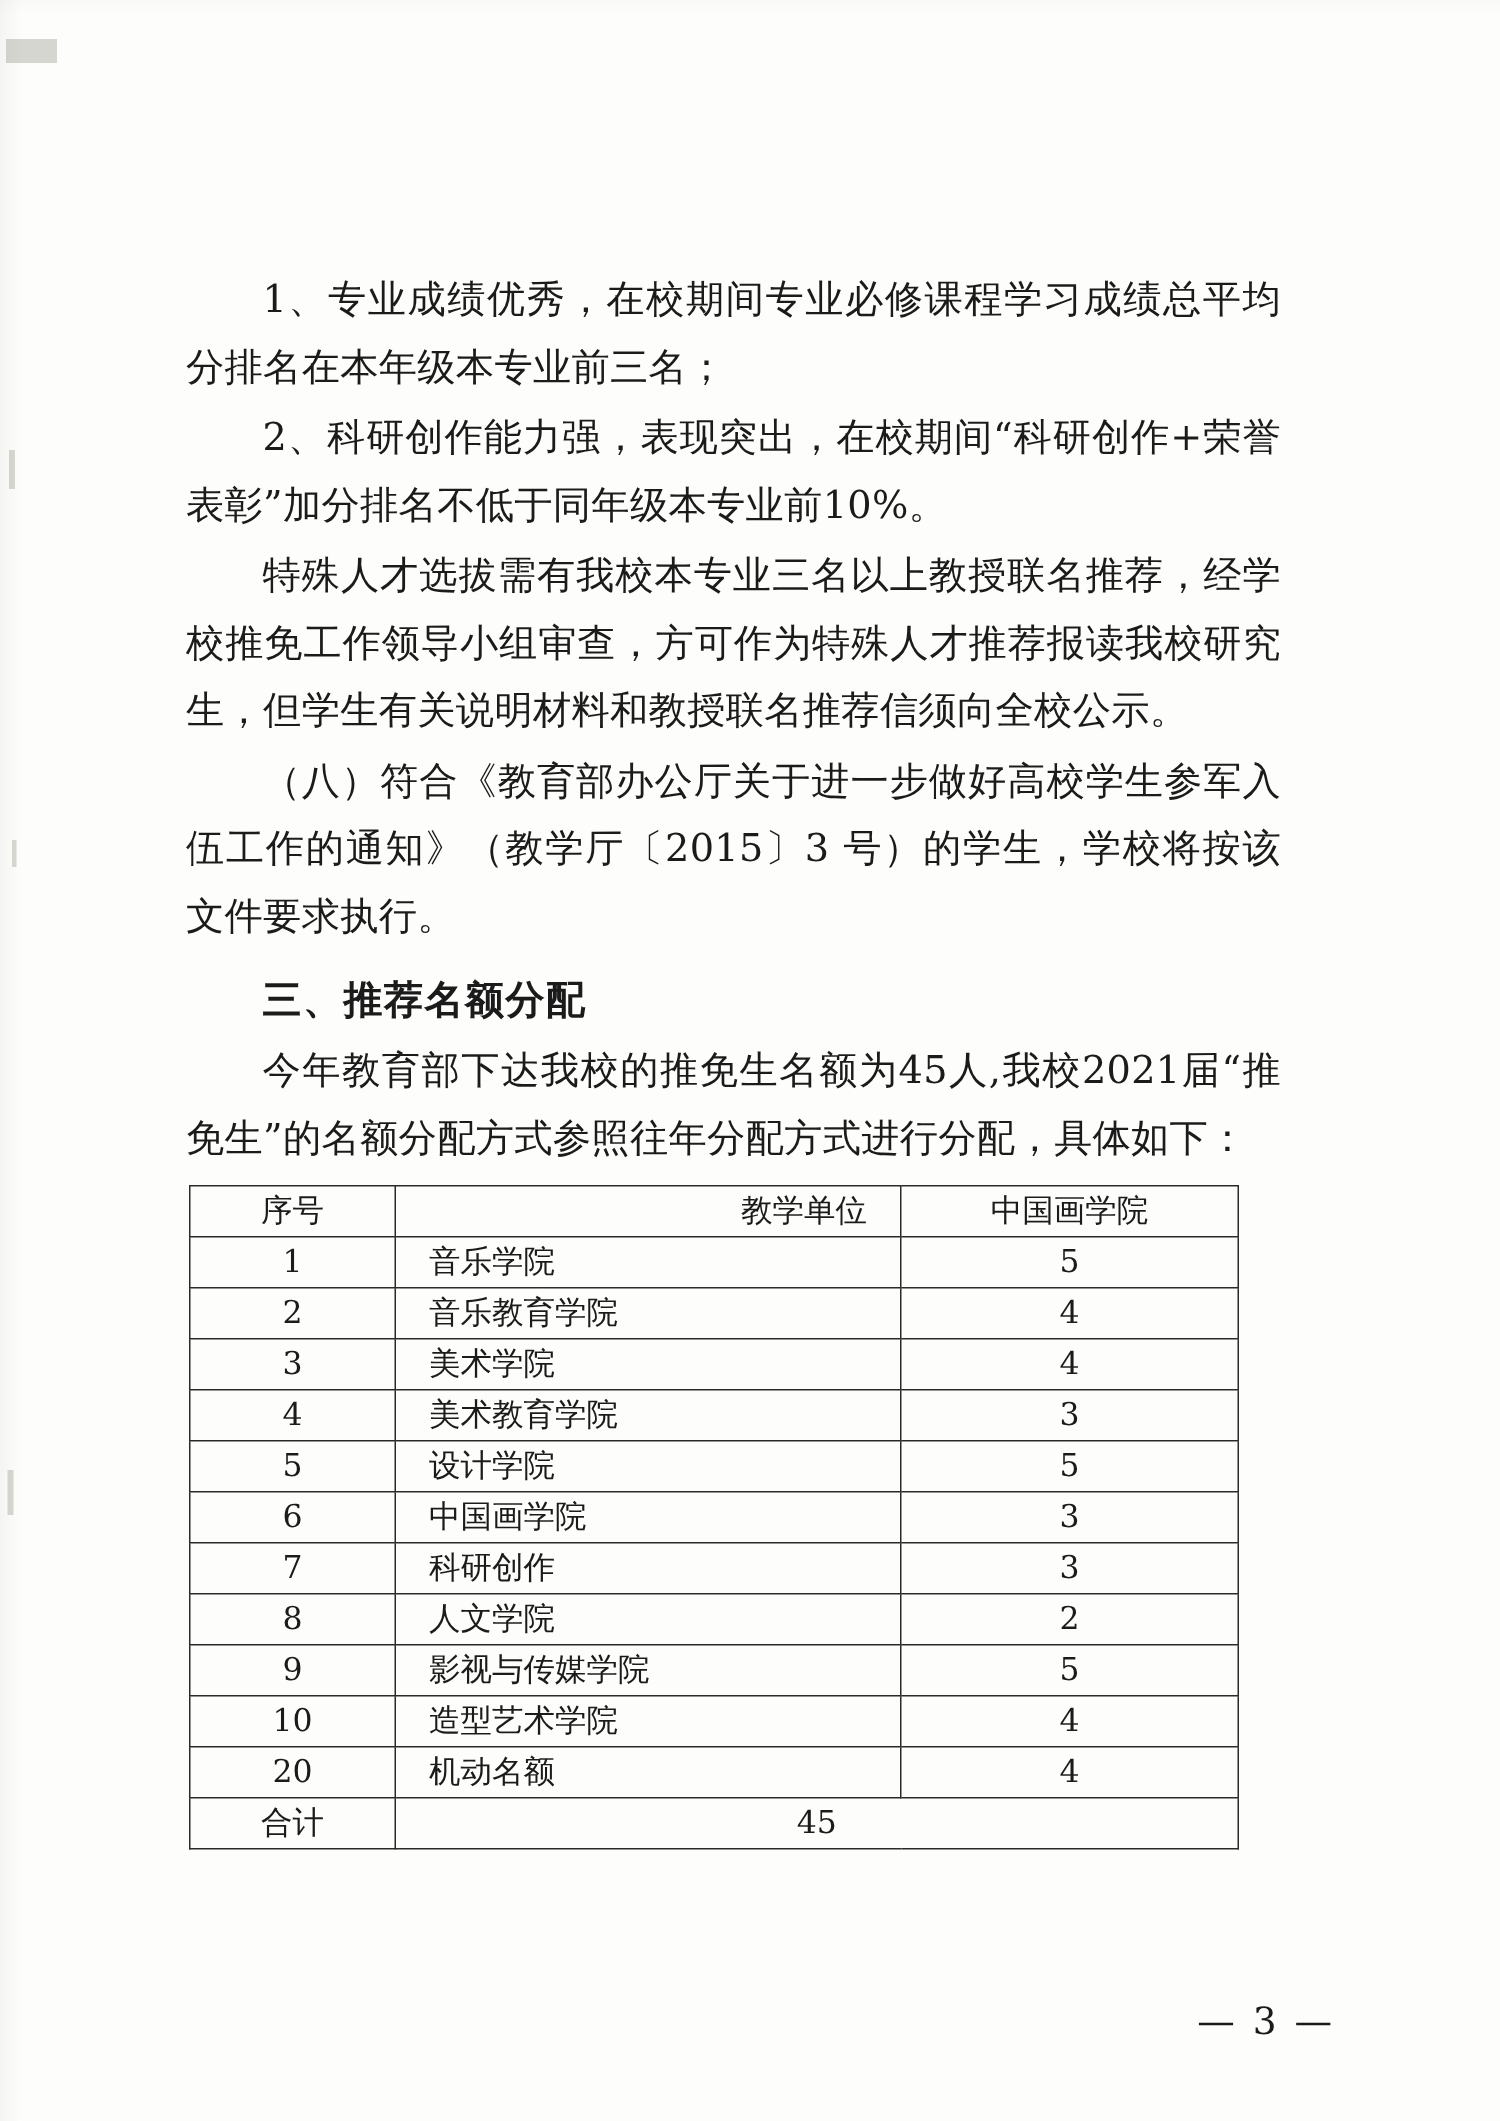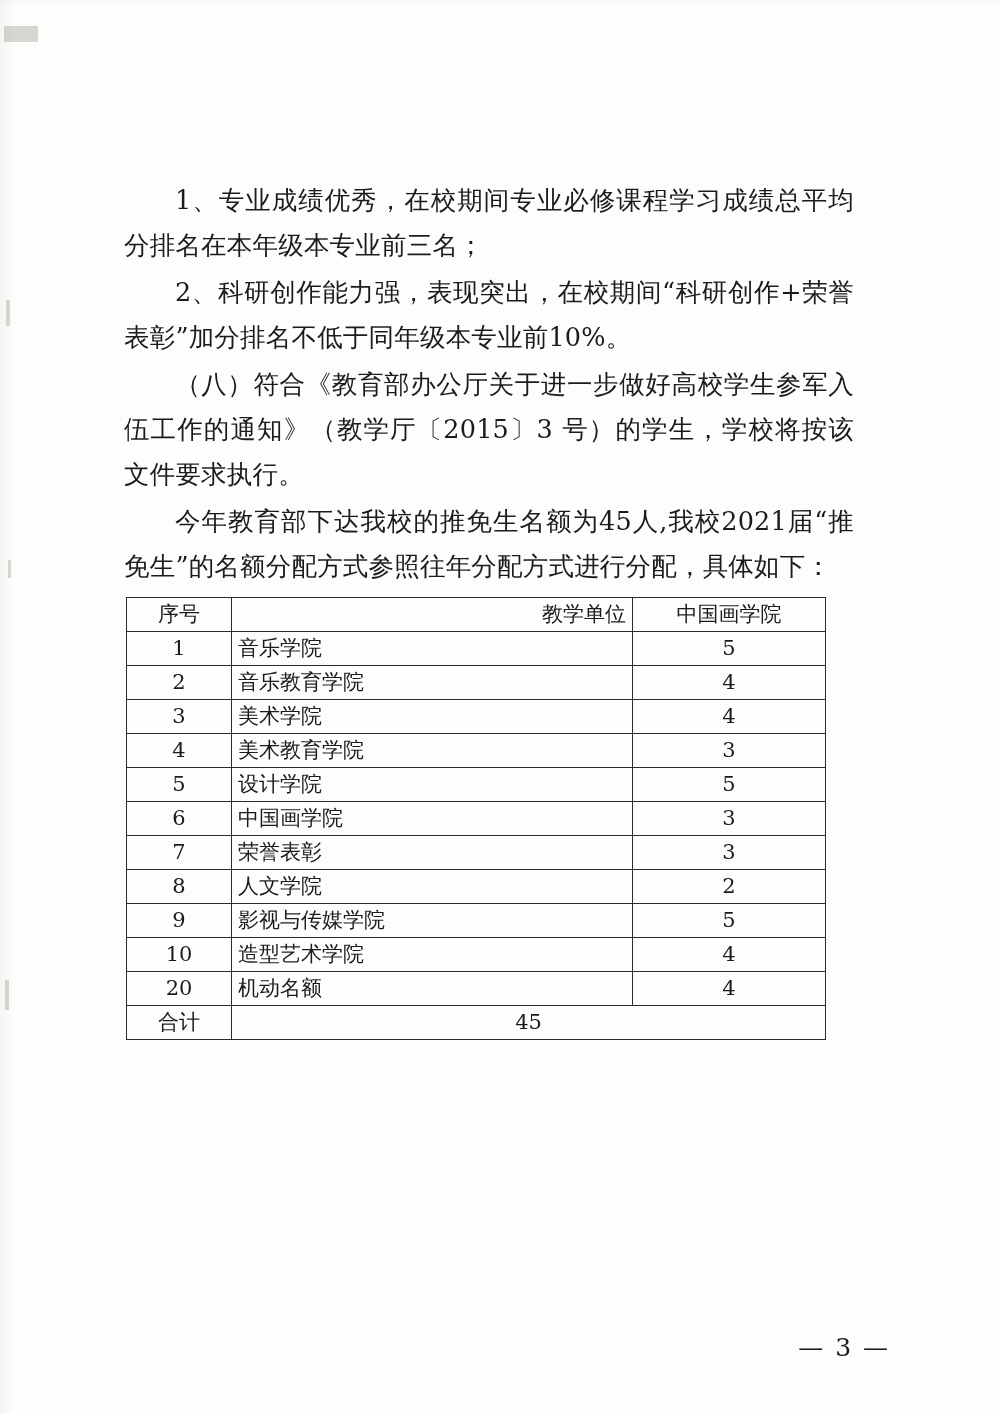--- a/index.html
+++ b/index.html
@@ -71,21 +71,21 @@
   table.quota {
     border-collapse: collapse;
     margin-top: 8px;
     width: 700px;
     margin-left: 2px;
     font-size: 21px;
     line-height: 1.1;
   }
   table.quota th, table.quota td {
     border: 1.6px solid #2a2a2a;
-    padding: 4px 6px;
+    padding: 4px 22px;
     height: 25px;
     font-weight: normal;
   }
   table.quota th {
     text-align: center;
     font-family: "DejaVu Serif", "Liberation Serif", serif;
   }
   .col-no   { width: 92px;  text-align: center; }
   .col-unit { text-align: left; padding-left: 14px; }
   .col-qty  { width: 180px; text-align: center; }
@@ -105,22 +105,24 @@
 <div class="page">
   <div class="corner-mark"></div>
   <div class="edge-fleck" style="left:6px; top:300px; width:4px; height:26px;"></div>
   <div class="edge-fleck" style="left:8px; top:560px; width:3px; height:18px;"></div>
   <div class="edge-fleck" style="left:5px; top:980px; width:4px; height:30px;"></div>
   <div class="scan-noise"></div>
 
   <div class="content">
     <p class="para indent">1、专业成绩优秀，在校期间专业必修课程学习成绩总平均分排名在本年级本专业前三名；</p>
     <p class="para indent">2、科研创作能力强，表现突出，在校期间“科研创作+荣誉表彰”加分排名不低于同年级本专业前10%。</p>
+    <p class="para indent">特殊人才选拔需有我校本专业三名以上教授联名推荐，经学校推免工作领导小组审查，方可作为特殊人才推荐报读我校研究生，但学生有关说明材料和教授联名推荐信须向全校公示。</p>
     <p class="para indent">（八）符合《教育部办公厅关于进一步做好高校学生参军入伍工作的通知》（教学厅〔2015〕3 号）的学生，学校将按该文件要求执行。</p>
 
+    <h2 class="section">三、推荐名额分配</h2>
     <p class="para indent">今年教育部下达我校的推免生名额为45人,我校2021届“推免生”的名额分配方式参照往年分配方式进行分配，具体如下：</p>
 
     <table class="quota">
       <thead>
         <tr>
           <th class="col-no">序号</th>
           <th class="col-unit" style="text-align:right">教学单位</th>
           <th class="col-qty">中国画学院</th>
         </tr>
       </thead>
@@ -150,21 +152,21 @@
           <td class="col-unit">设计学院</td>
           <td class="col-qty">5</td>
         </tr>
         <tr>
           <td class="col-no">6</td>
           <td class="col-unit">中国画学院</td>
           <td class="col-qty">3</td>
         </tr>
         <tr>
           <td class="col-no">7</td>
-          <td class="col-unit">荣誉表彰</td>
+          <td class="col-unit">科研创作</td>
           <td class="col-qty">3</td>
         </tr>
         <tr>
           <td class="col-no">8</td>
           <td class="col-unit">人文学院</td>
           <td class="col-qty">2</td>
         </tr>
         <tr>
           <td class="col-no">9</td>
           <td class="col-unit">影视与传媒学院</td>

